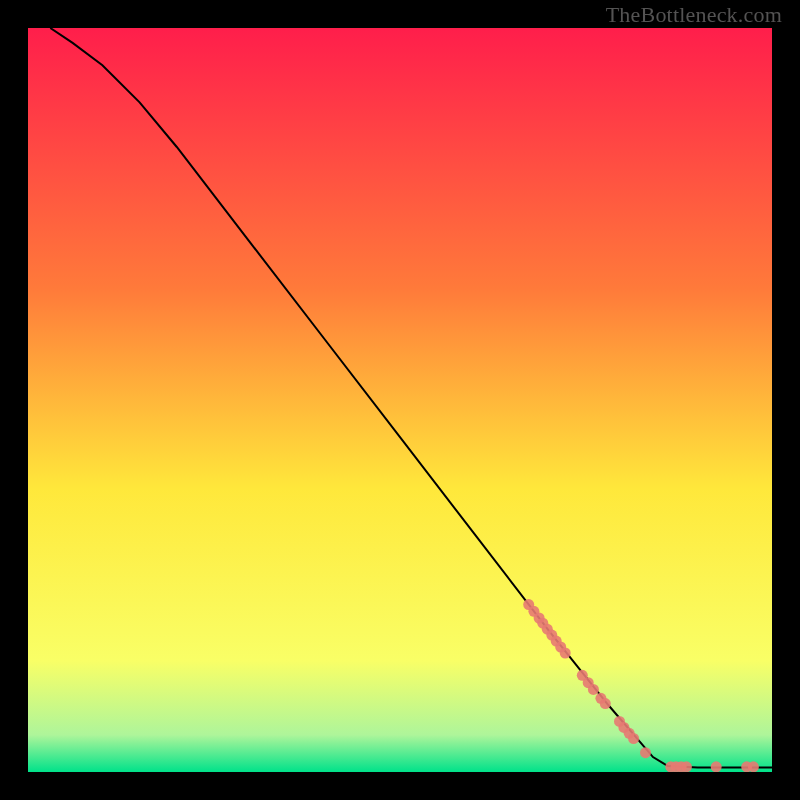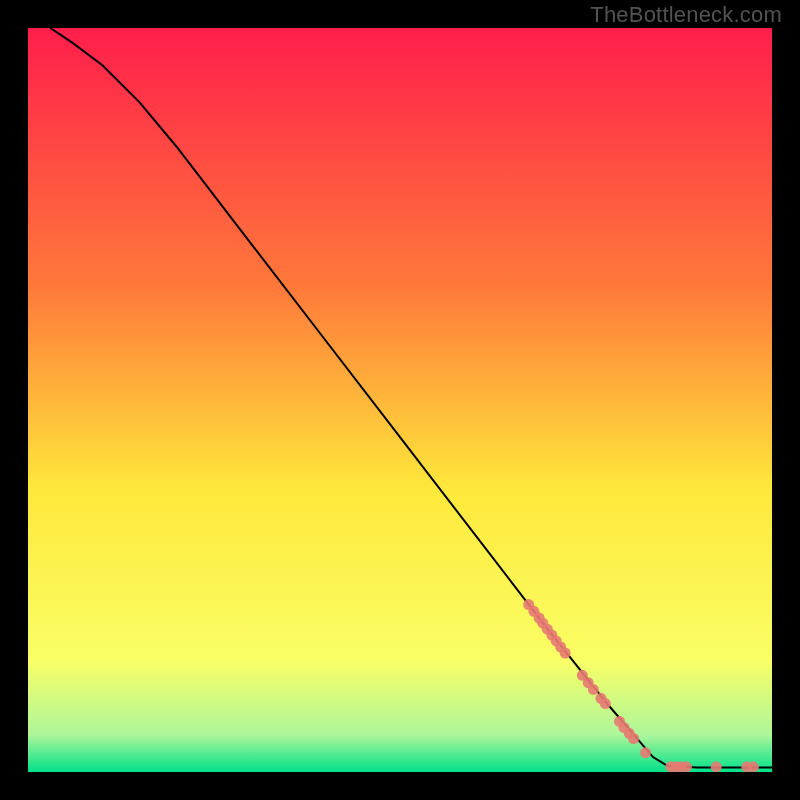--- a/index.html
+++ b/index.html
@@ -11,20 +11,21 @@
     overflow: hidden;
     font-family: Arial, sans-serif;
   }
   .frame {
     position: absolute;
     top: 0;
     left: 0;
     width: 800px;
     height: 636px;
     background: #000;
+    font-family: Liberation Serif, serif;
   }
   .watermark {
     position: absolute;
     top: 2px;
     right: 18px;
     color: #545353;
     font-size: 22px;
     font-weight: 500;
     letter-spacing: 0.2px;
   }

